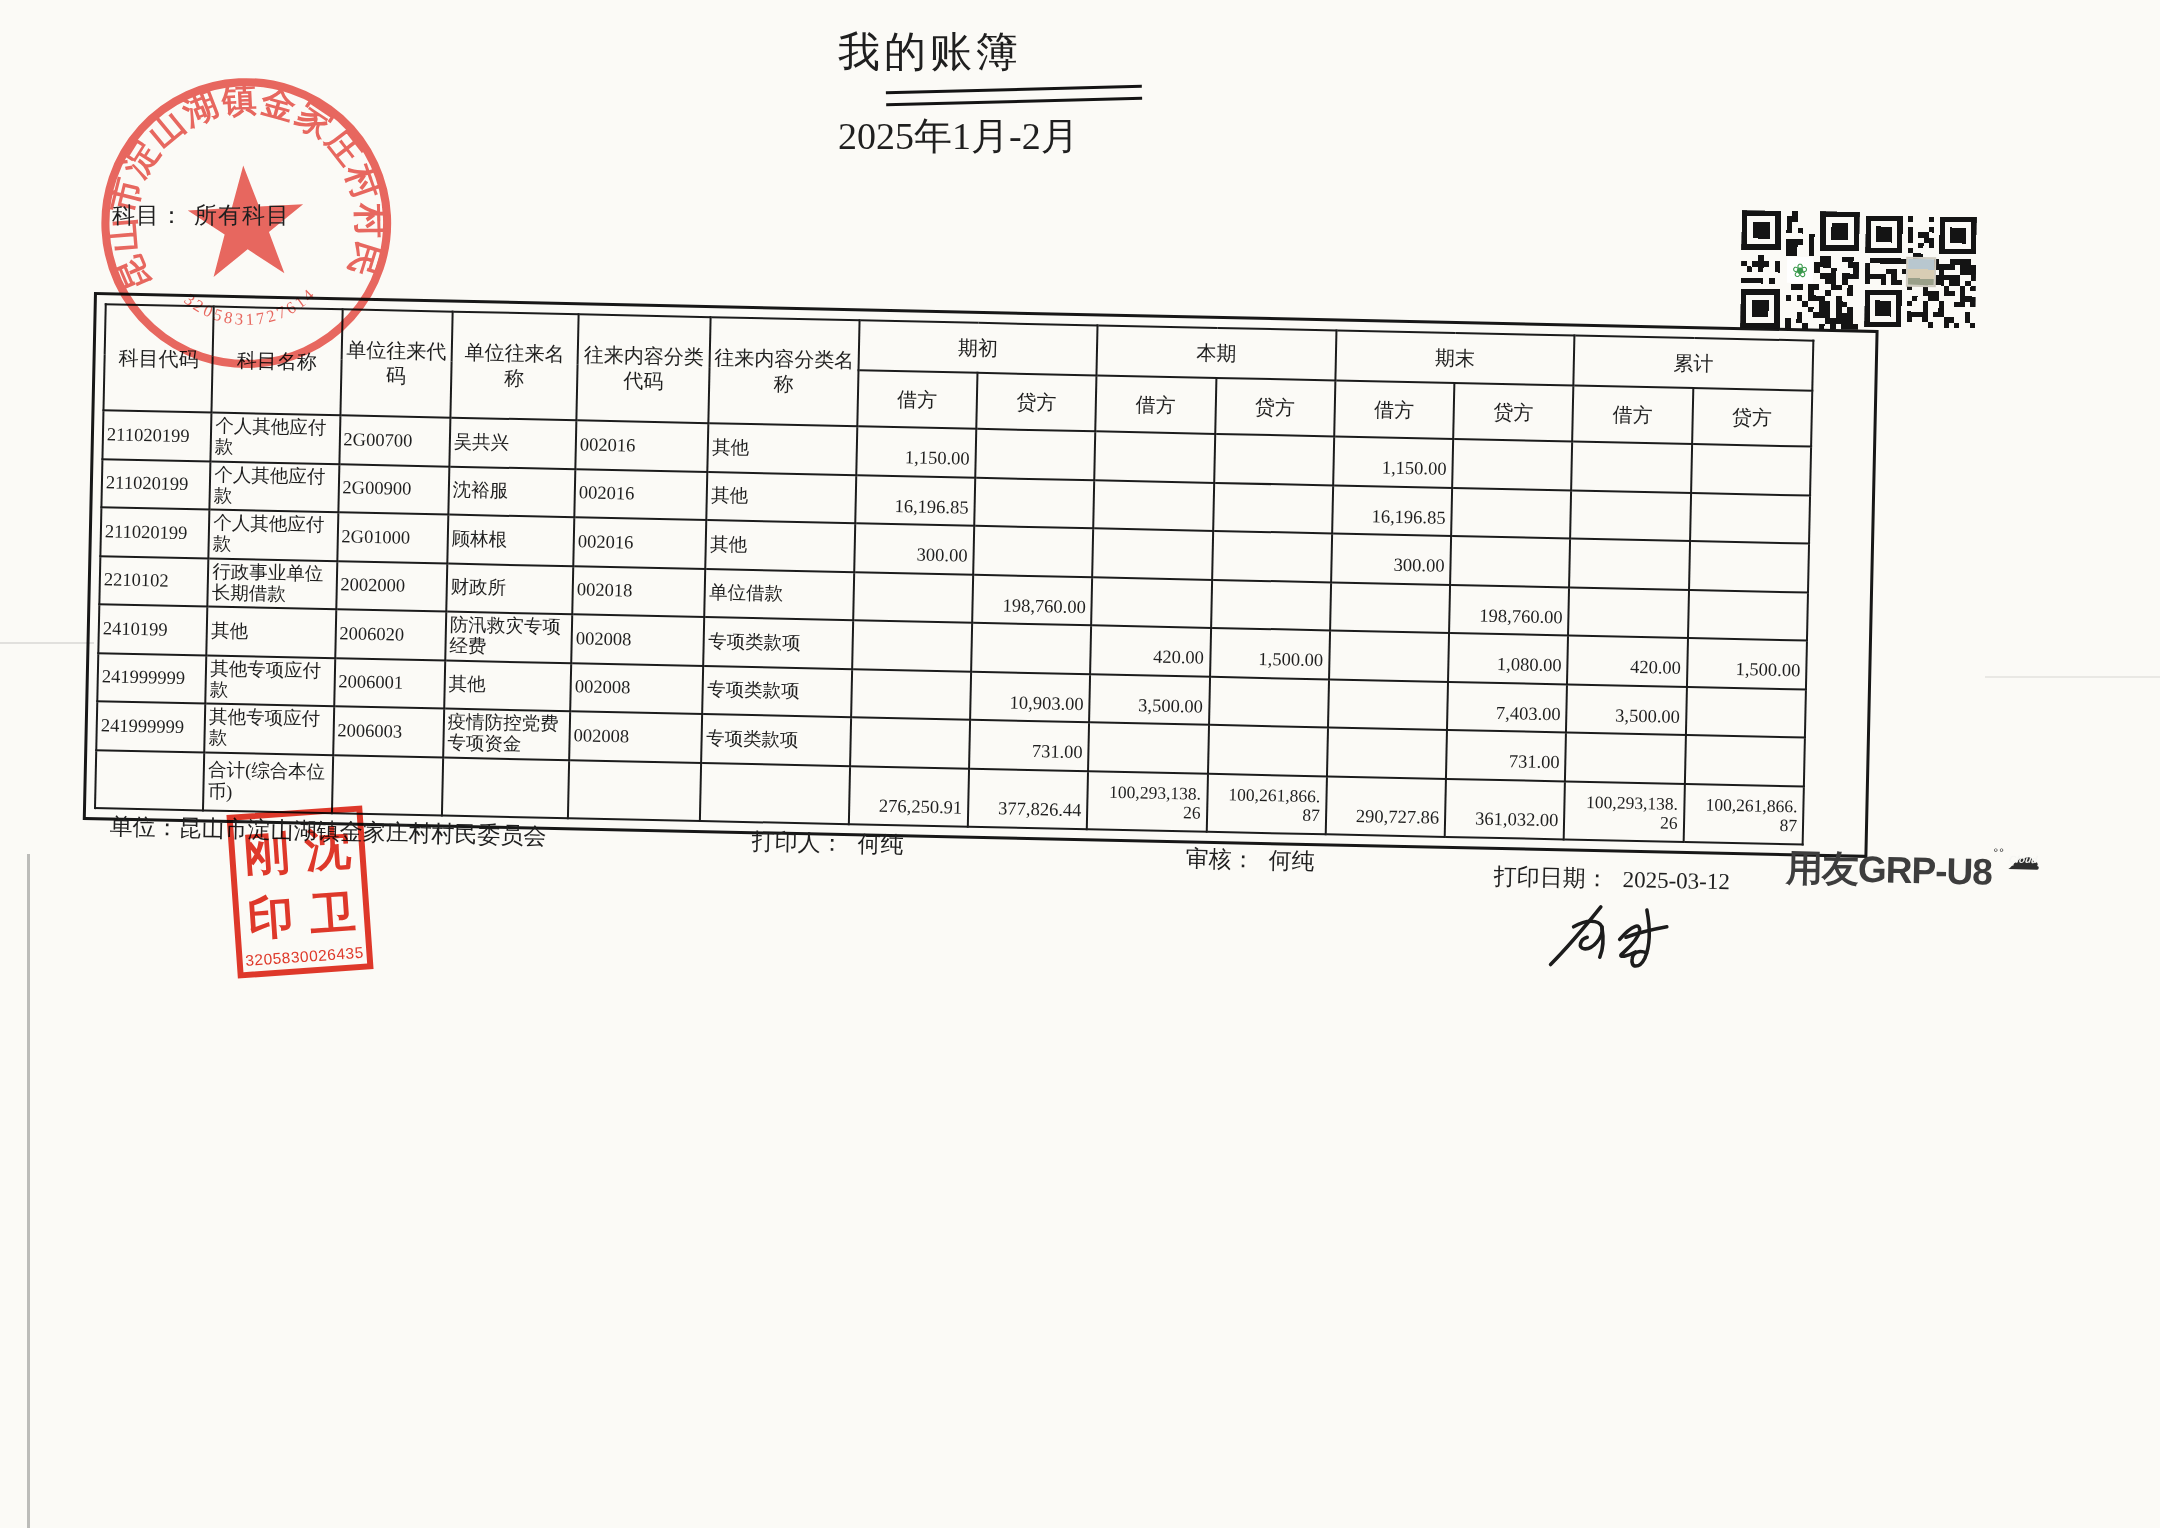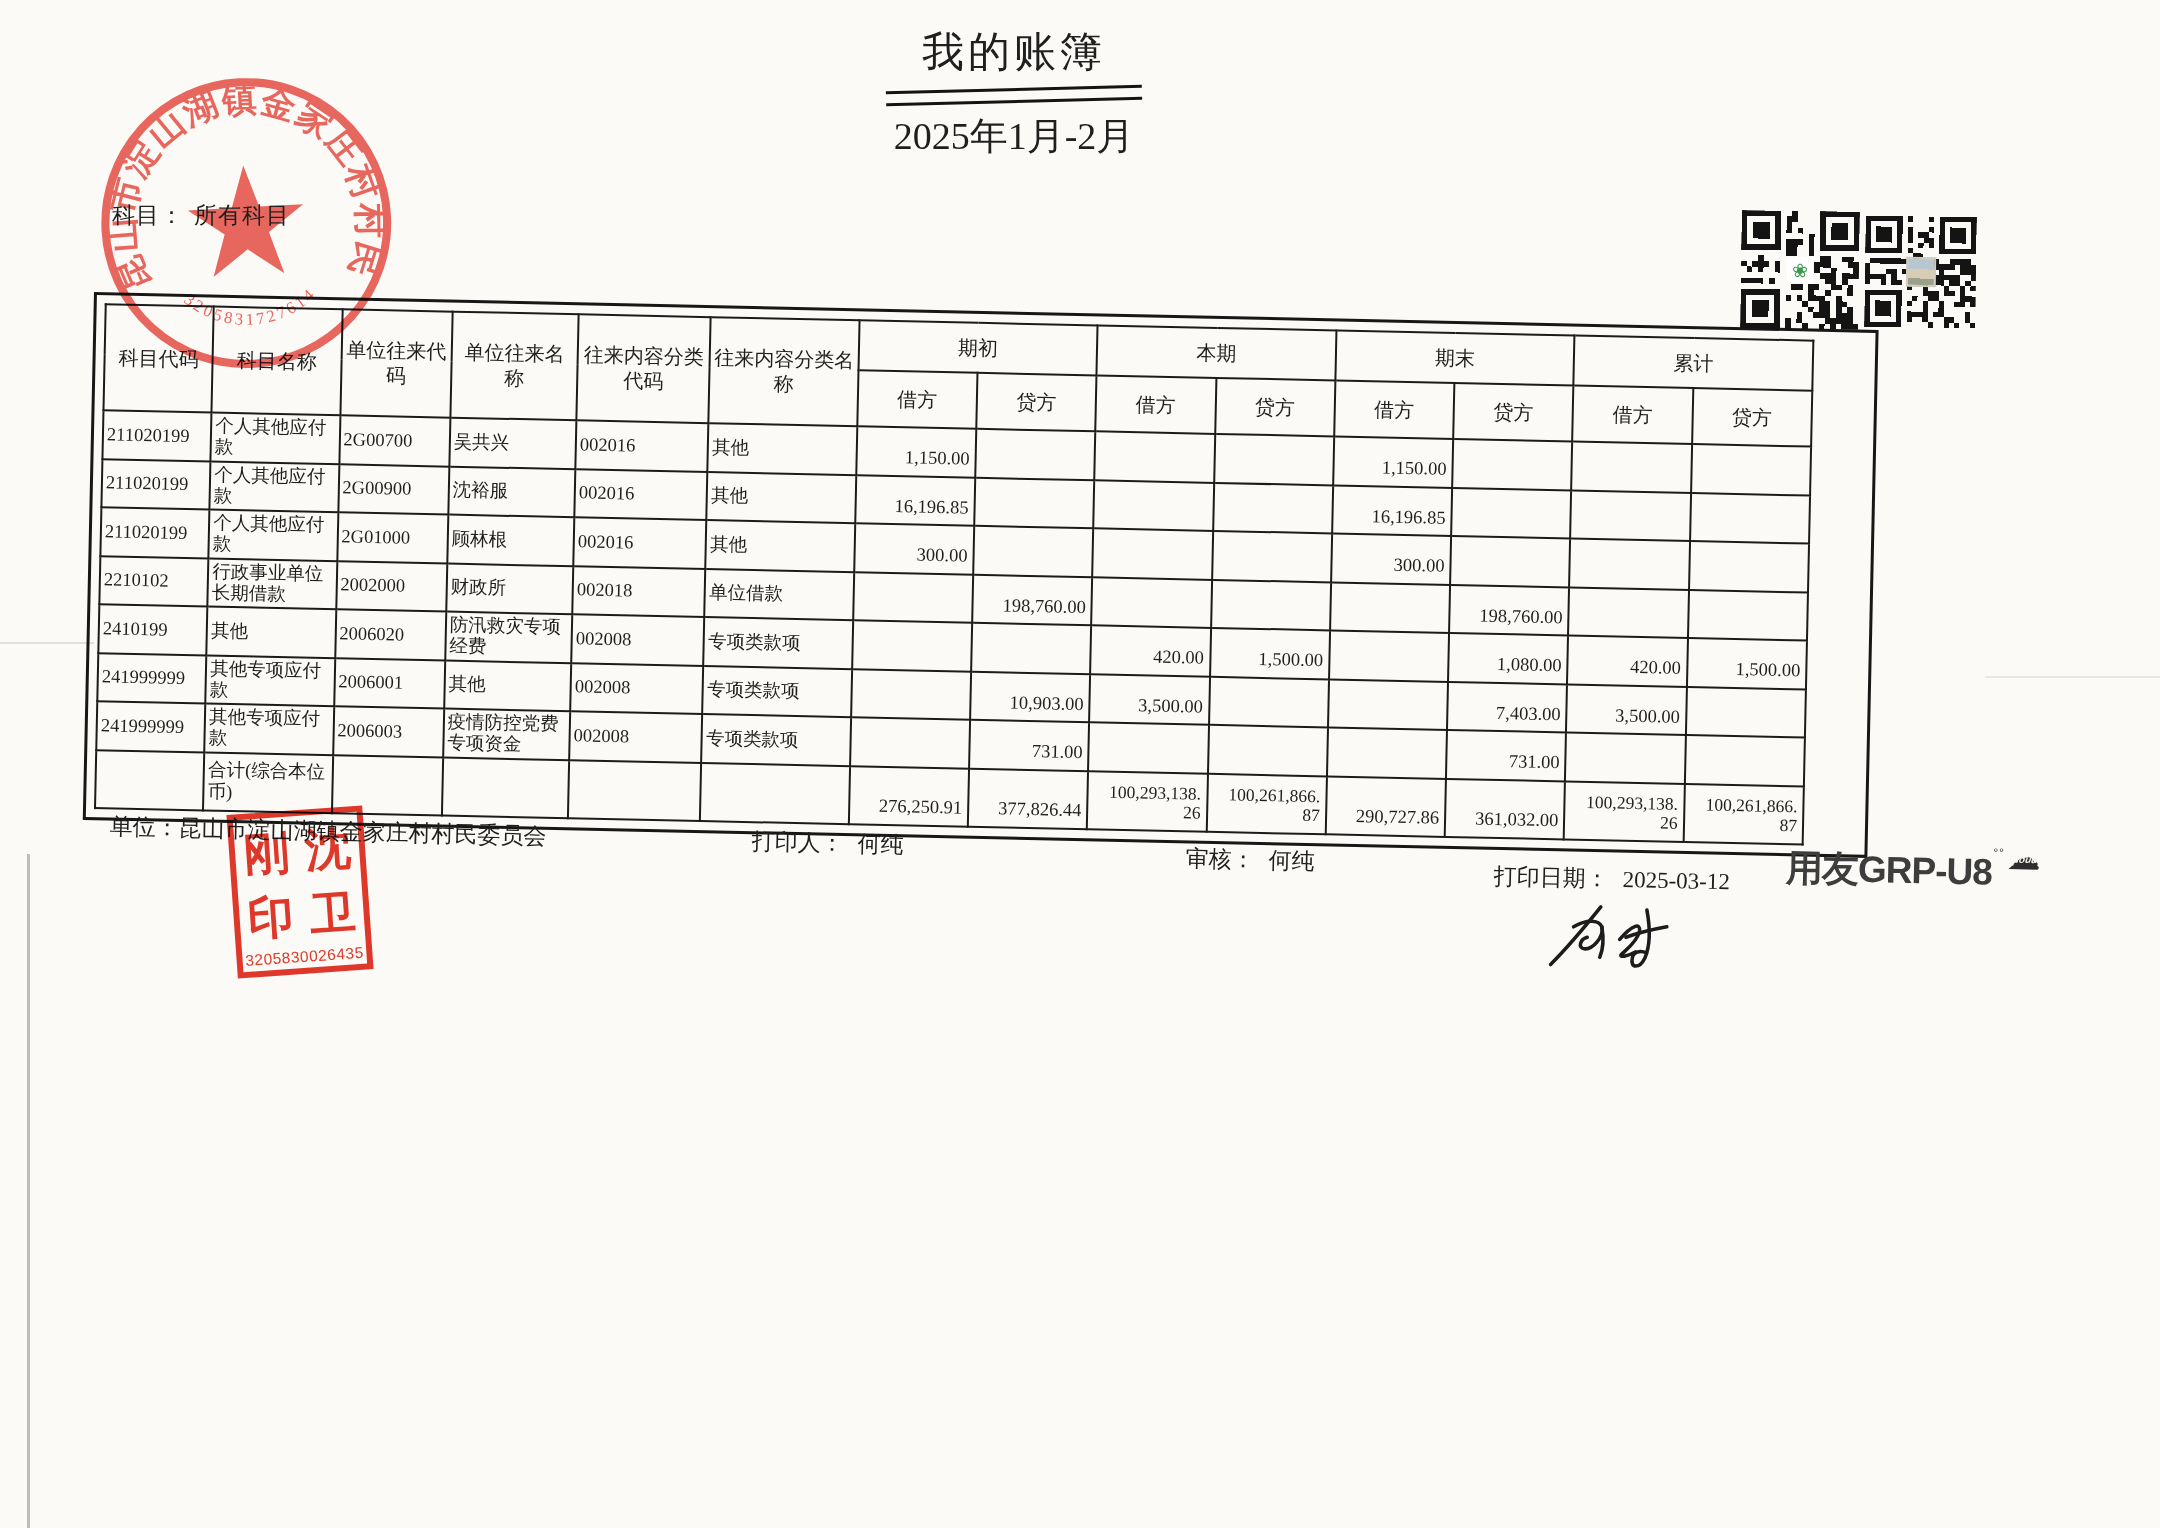--- a/index.html
+++ b/index.html
@@ -3,21 +3,21 @@
 <meta charset="utf-8">
 <style>
   html,body{margin:0;padding:0;background:#d9d9d6;}
   .sheet{
     position:relative;width:2160px;height:1528px;overflow:hidden;
     background:#fbfaf6;
     font-family:"Liberation Serif","DejaVu Serif",serif;
     color:#1f1f1f;
   }
   
-  .title-wrap{position:absolute;left:838px;top:24px;width:352px;text-align:center;}
+  .title-wrap{position:absolute;left:838px;top:24px;width:352px;text-align:left;}
   .doc-title{font-size:42px;letter-spacing:4px;font-weight:400;margin:0;}
   .title-rules{width:256px;margin:8px auto 0 auto;transform:rotate(-1.4deg);}
   .title-rules .r1{height:3px;background:#141414;margin-bottom:9px;}
   .title-rules .r2{height:2.5px;background:#141414;}
   .doc-period{font-size:38px;margin-top:8px;}
   
   .subject{position:absolute;left:112px;top:200px;font-size:23px;letter-spacing:1px;z-index:3;}
   .subject .val{margin-left:10px;}
   
   .round-stamp{position:absolute;left:94px;top:66px;width:304px;height:304px;z-index:2;

